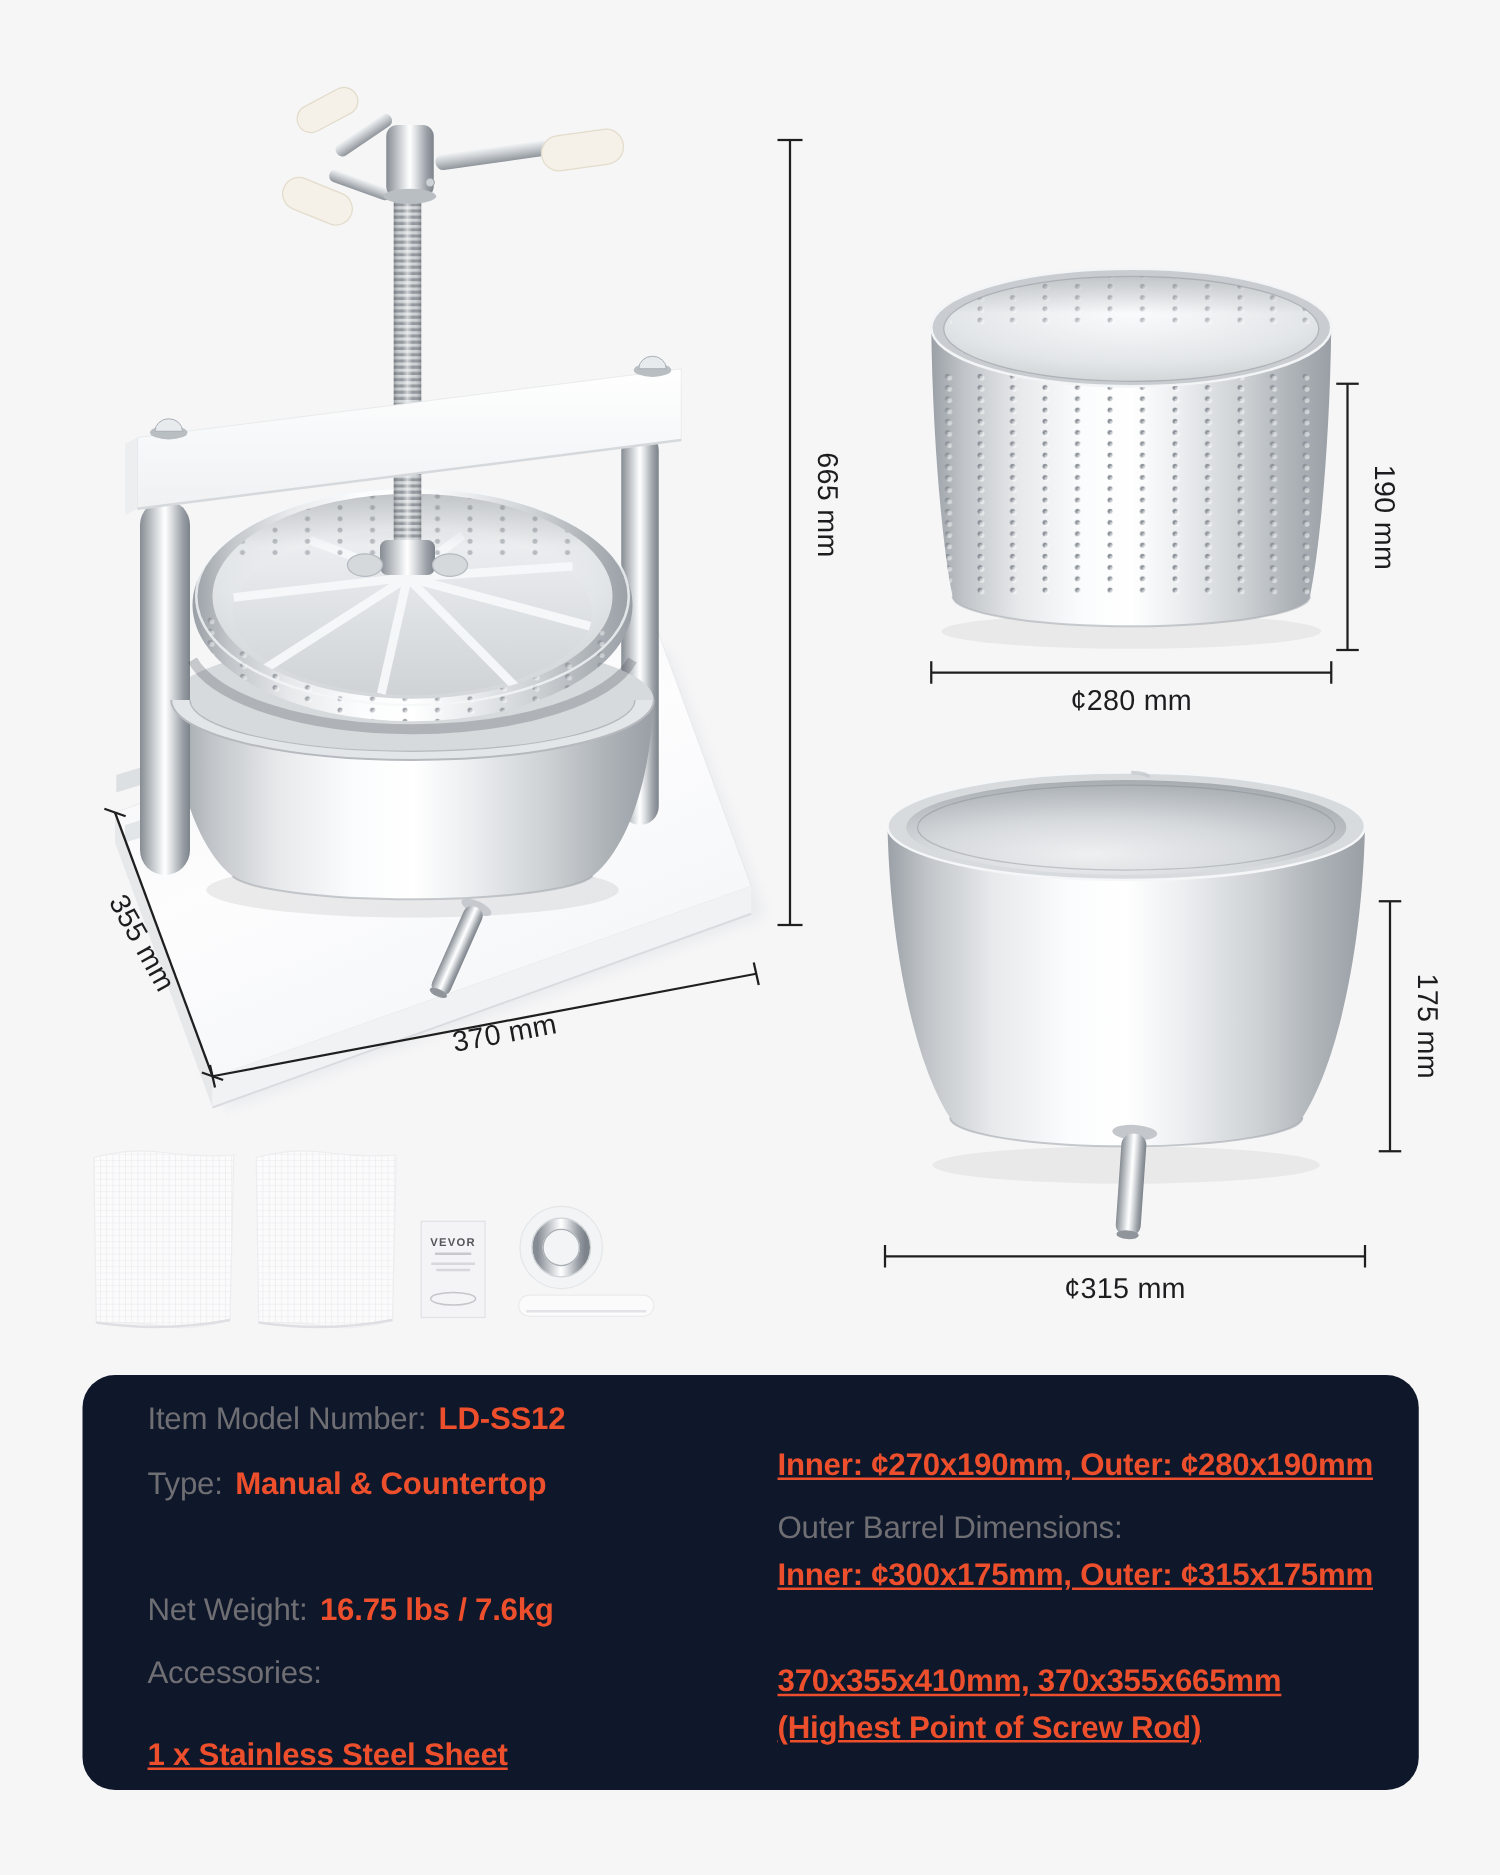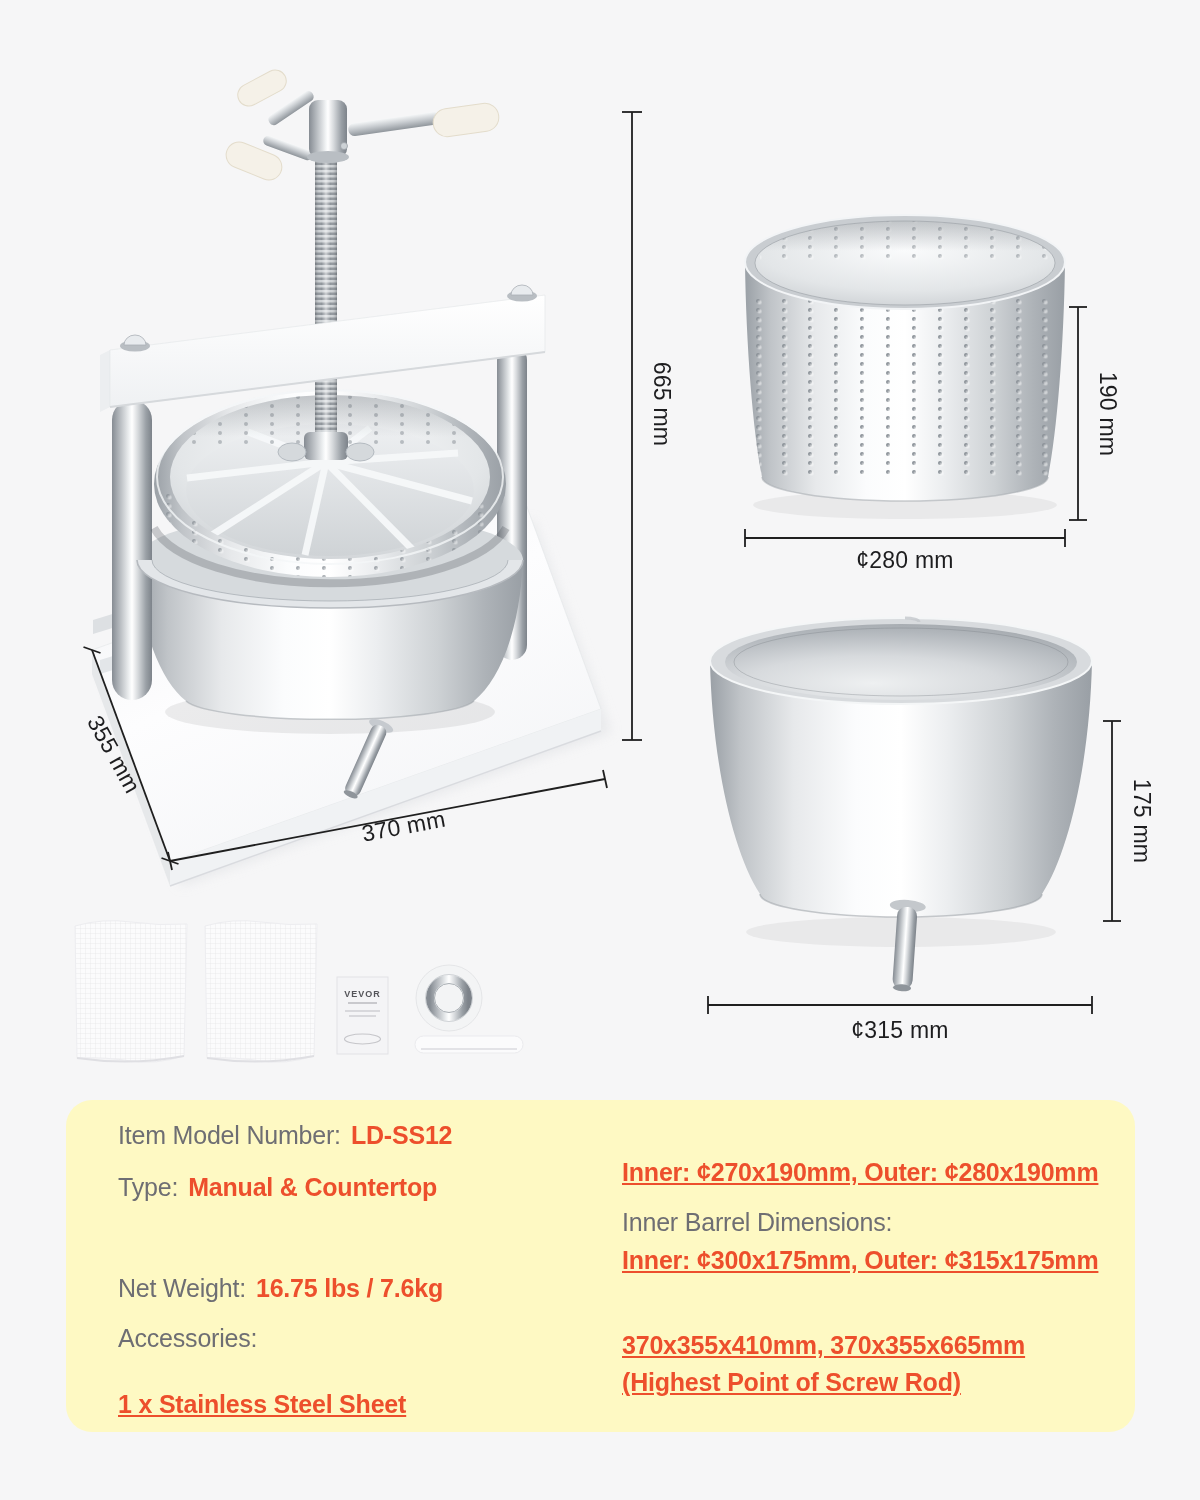--- a/index.html
+++ b/index.html
@@ -9,21 +9,21 @@
     font-family:"Liberation Sans",sans-serif;
   }
   #diagram{position:absolute;left:0;top:0;}
   svg text{
     font-family:"Liberation Sans",sans-serif;
     font-size:23px;font-weight:500;fill:#1d1d1f;letter-spacing:0.2px;
   }
   svg text.brandtext{font-size:9px;font-weight:700;fill:#55555a;letter-spacing:1px;}
   .spec-panel{
     position:absolute;left:66px;top:1100px;width:1069px;height:332px;
-    background:#fef9c3;border-radius:26px;
+    background:#0f172a;border-radius:26px;
   }
   .spec-row{position:absolute;font-size:25px;letter-spacing:-0.2px;white-space:nowrap;line-height:34px;}
   .lbl{color:#6e6e73;font-weight:400;}
   .val{color:#ed4f2c;font-weight:700;margin-left:10px;}
   .val.solo{margin-left:0;text-decoration:underline;}
 </style>
 </head>
 <body>
 
 <svg id="diagram" width="1200" height="1080" viewBox="0 0 1200 1080">
@@ -334,21 +334,21 @@
     <span class="lbl">Accessories:</span>
   </div>
   <div class="spec-row" style="left:52px;top:287px">
     <span class="val solo">1 x Stainless Steel Sheet</span>
   </div>
 
   <div class="spec-row" style="left:556px;top:55px">
     <span class="val solo">Inner: ¢270x190mm, Outer: ¢280x190mm</span>
   </div>
   <div class="spec-row" style="left:556px;top:105px">
-    <span class="lbl">Inner Barrel Dimensions:</span>
+    <span class="lbl">Outer Barrel Dimensions:</span>
   </div>
   <div class="spec-row" style="left:556px;top:143px">
     <span class="val solo">Inner: ¢300x175mm, Outer: ¢315x175mm</span>
   </div>
   <div class="spec-row" style="left:556px;top:228px">
     <span class="val solo">370x355x410mm, 370x355x665mm</span>
   </div>
   <div class="spec-row" style="left:556px;top:265px">
     <span class="val solo">(Highest Point of Screw Rod)</span>
   </div>

